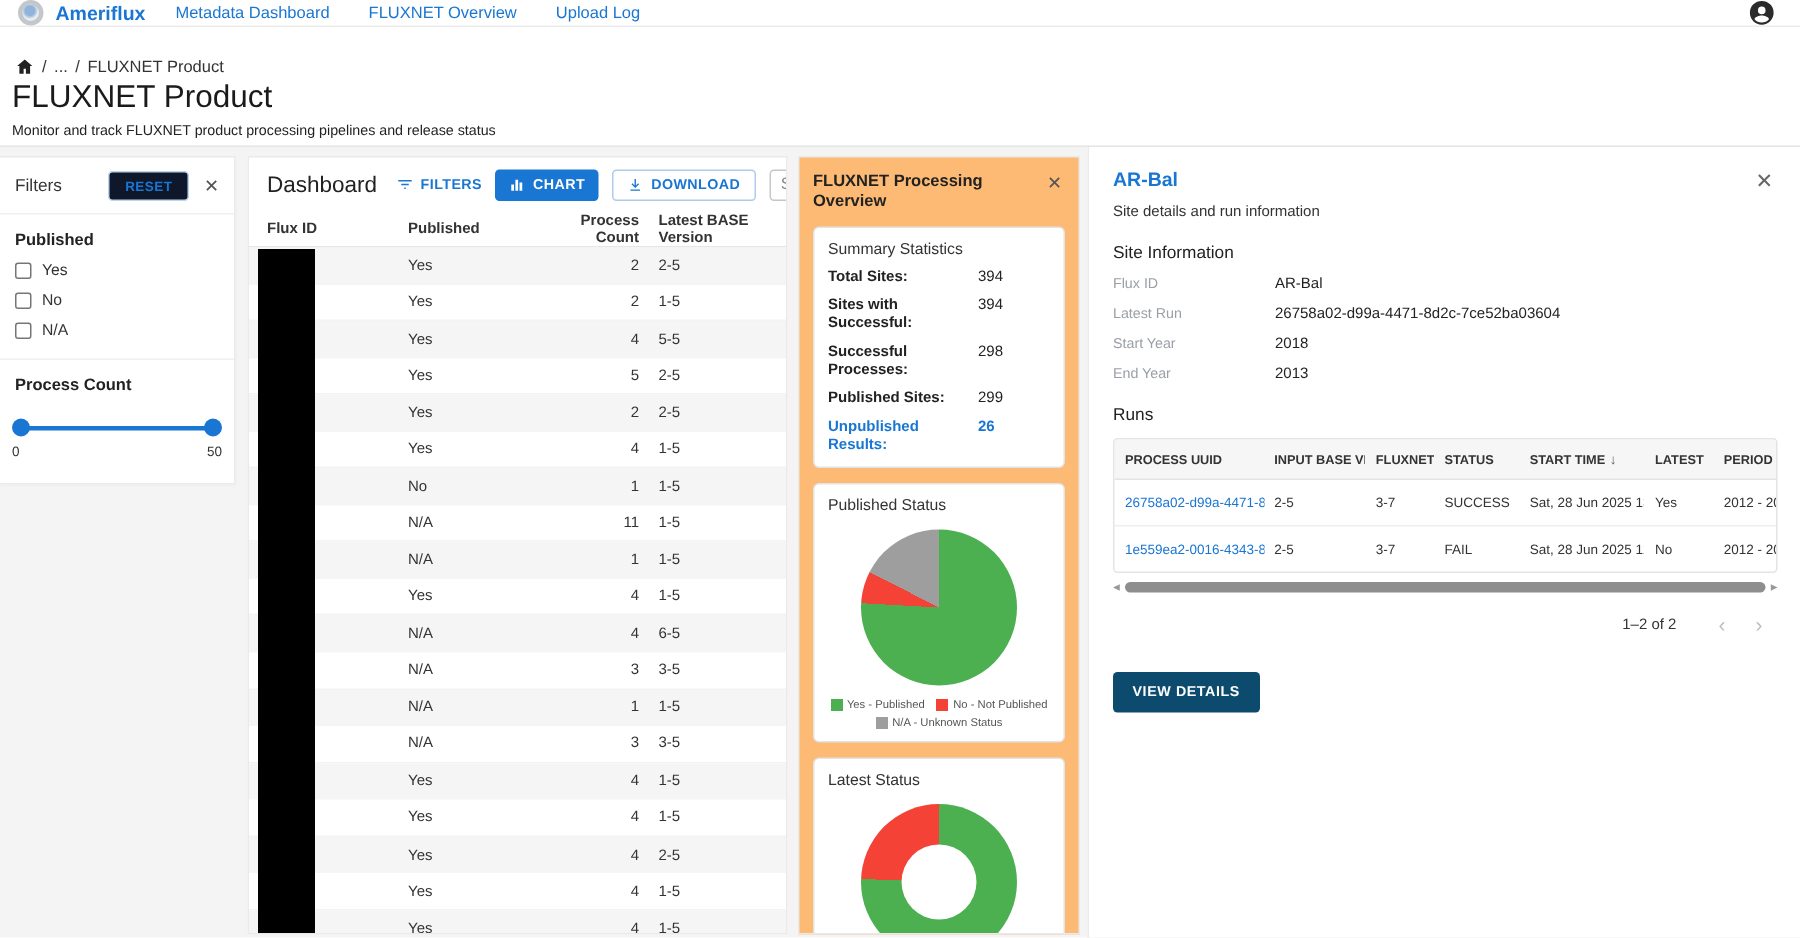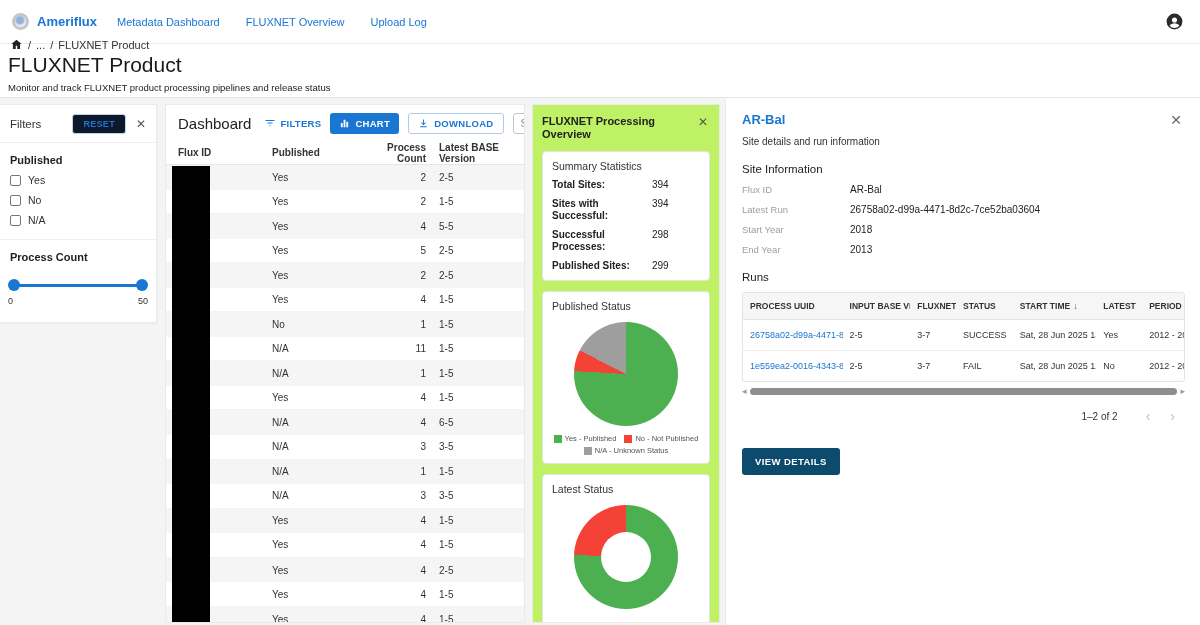--- a/index.html
+++ b/index.html
@@ -1,19 +1,19 @@
 <!DOCTYPE html>
 <html><head>
 <meta charset="utf-8">
 <style>
   * { box-sizing: border-box; margin: 0; padding: 0; }
   html,body { width:1200px; height:625px; font-family:"Liberation Sans",sans-serif; background:#fff; overflow:hidden; position:relative; }
 
   
-  .navbar { position:absolute; top:0; left:0; width:1200px; height:44px; background:#fff; border-bottom:1px solid #ececec; display:flex; align-items:center; padding:0 16px 0 12px; gap:20px; }
+  .navbar { position:absolute; top:0; left:0; width:1200px; height:18px; background:#fff; border-bottom:1px solid #ececec; display:flex; align-items:center; padding:0 16px 0 12px; gap:20px; }
   .brand { display:flex; align-items:center; gap:8px; }
   .logo { width:17px; height:17px; border-radius:50%; border:3px solid #c3c7cb; background:radial-gradient(circle at 45% 38%, #8fb3da 0 35%, #e9edf0 60%); }
   .brand-name { color:#1976d2; font-size:13px; font-weight:bold; }
   .nav-link { color:#1976d2; font-size:11px; cursor:pointer; }
   .account { margin-left:auto; display:flex; align-items:center; cursor:pointer; }
 
   
   .breadcrumb { position:absolute; top:38px; left:10px; display:flex; align-items:center; gap:5px; font-size:11px; color:#333; }
   .page-title { position:absolute; top:53px; left:8px; font-size:21px; font-weight:400; color:#1a1a1a; }
   .page-subtitle { position:absolute; top:82px; left:8px; font-size:9.5px; color:#222; }
@@ -48,21 +48,21 @@
   .search-input::placeholder { color:#888; }
   .thead { display:flex; align-items:center; height:24px; font-size:10px; font-weight:bold; color:#333; border-bottom:1px solid #e6e6e6; }
   .c1 { width:106px; padding-left:12px; } .c2 { width:86px; } .c3 { width:68px; text-align:right; } .c4 { flex:1; padding-left:13px; }
   .tbody { position:relative; }
   .trow { display:flex; align-items:center; height:24.55px; font-size:10px; color:#333; }
   .trow:nth-child(odd) { background:#f5f5f5; }
   .trow:nth-child(even) { border-bottom:1px solid #f3f3f3; }
   .redacted-block { position:absolute; left:6px; top:1px; width:38px; height:458px; background:#000; z-index:2; }
 
   
-  .overview-panel { position:absolute; left:532px; top:6px; width:188px; height:519px; background:#bef264; border:1px solid #eaeaea; padding:10px 9px; overflow:hidden; }
+  .overview-panel { position:absolute; left:532px; top:6px; width:188px; height:519px; background:#fdba74; border:1px solid #eaeaea; padding:10px 9px; overflow:hidden; }
   .ov-head { display:flex; align-items:flex-start; }
   .ov-title { font-size:11px; font-weight:bold; color:#222; flex:1; line-height:1.2; }
   .ov-card { border:1px solid #e3e3e3; border-radius:4px; padding:8px 9px; margin-top:10px; background:#fff; }
   .ov-card-title { font-size:10.5px; color:#333; }
   .stat-row { display:flex; margin-top:7px; font-size:10px; line-height:1.2; }
   .stat-label { width:100px; font-weight:bold; color:#222; flex:none; }
   .stat-value { color:#222; }
   .stat-row.accent .stat-label, .stat-row.accent .stat-value { color:#1976d2; font-weight:bold; }
   .pie { width:104px; height:104px; border-radius:50%; margin:10px auto 8px; position:relative; }
   .pie.donut::after { content:""; position:absolute; inset:27px; background:#fff; border-radius:50%; }
@@ -361,20 +361,24 @@
   <div class="stat-row">
     <div class="stat-label">Successful Processes:</div>
     <div class="stat-value">298</div>
   </div>
 
   <div class="stat-row">
     <div class="stat-label">Published Sites:</div>
     <div class="stat-value">299</div>
   </div>
 </div>
+      <div class="stat-row accent">
+        <div class="stat-label">Unpublished Results:</div>
+        <div class="stat-value">26</div>
+      </div>
     </div>
 
     <div class="ov-card">
       <div class="ov-card-title">Published Status</div>
       <div class="pie" style="background: conic-gradient(rgb(76, 175, 80) 0deg, rgb(76, 175, 80) 273.198deg, rgb(244, 67, 54) 273.198deg, rgb(244, 67, 54) 296.954deg, rgb(158, 158, 158) 296.954deg, rgb(158, 158, 158) 360deg);"></div>
       <div class="legend">
   <div class="legend-item">
     <span class="swatch" style="background: rgb(76, 175, 80);"></span>
     <span>Yes - Published</span>
   </div>

